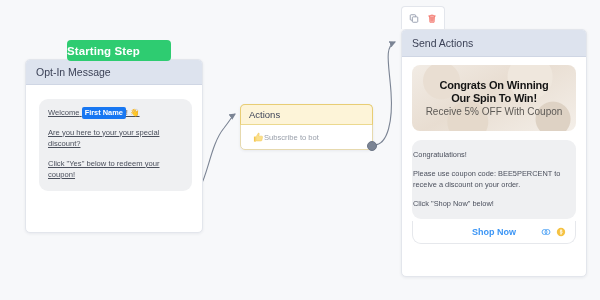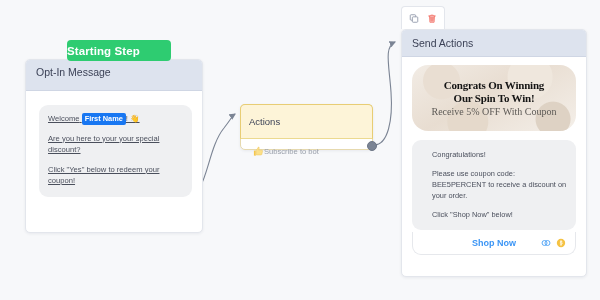--- a/index.html
+++ b/index.html
@@ -30,21 +30,21 @@
   .node {
     position: absolute;
     background: #ffffff;
     border: 1px solid #e3e6ec;
     border-radius: 5px;
     box-shadow: 0 1px 3px rgba(30,40,70,.07);
     z-index: 6;
   }
   .node-head {
     font-size: 10.5px; color: #3c4257;
-    padding: 6px 9px 12px 10px;
+    padding: 6px 9px 6px 10px;
     border-bottom: 1px solid #dfe3ea;
     border-radius: 4px 4px 0 0;
   }
 
   
   #optin { left: 25px; top: 59px; width: 178px; height: 174px; }
   #optin .node-head { background: #dde3ee; border-bottom-color: #cfd6e4; }
 
   
   .bubble {
@@ -71,58 +71,58 @@
     position: absolute; width: 10px; height: 10px; border-radius: 50%;
     background: #7b8494; border: 1px solid #6d7686;
   }
 
   
   #actions { left: 240px; top: 104px; width: 133px; height: 46px; border-color: #e6d9ae; }
   #actions .node-head {
     background: #fdf4d8; border-bottom-color: #ecd98f;
     border-top: 1px solid #e8cd74; border-left: 1px solid #e8cd74; border-right: 1px solid #e8cd74;
     margin: -1px -1px 0 -1px; border-radius: 5px 5px 0 0;
-    font-size: 9.5px; color: #3c4257; padding: 11px 8px;
+    font-size: 9.5px; color: #3c4257; padding: 4px 8px;
   }
   .action-row { display: flex; align-items: center; padding: 7px 8px 0 12px; }
   .action-row .lbl { font-size: 7.6px; color: #9aa0ab; }
 
   
   #sendmsg { left: 401px; top: 29px; width: 186px; height: 248px; }
   #sendmsg .node-head { background: #dde3ee; border-bottom-color: #cfd6e4; padding: 7px 10px; }
   .tool-strip {
     position: absolute; left: 401px; top: 6px;
     width: 44px; height: 23px;
     background: #fff; border: 1px solid #e3e6ec; border-bottom: none;
     border-radius: 4px 4px 0 0;
     display: flex; align-items: center; gap: 8px; padding: 0 7px;
     z-index: 7;
   }
   .tool-strip .tbtn { width: 11px; height: 11px; display: block; }
 
   
-  .coupon-card { margin: 8px 10px 0 10px; border-radius: 16px; overflow: hidden; background: #fff; font-family: Liberation Serif, serif; }
+  .coupon-card { margin: 8px 10px 0 10px; border-radius: 8px; overflow: hidden; background: #fff; }
   .coupon-img {
     position: relative; height: 66px;
     background:
       radial-gradient(circle at 18% 24%, #e9ded2 0 18px, transparent 19px),
       radial-gradient(circle at 72% 18%, #efe7dd 0 22px, transparent 23px),
       radial-gradient(circle at 34% 86%, #e5d9cb 0 20px, transparent 21px),
       radial-gradient(circle at 86% 82%, #ded2c4 0 17px, transparent 18px),
       linear-gradient(150deg, #f2ece5 0%, #e8ddd1 45%, #f4efe9 100%);
     display: flex; flex-direction: column; align-items: center; justify-content: center;
     text-align: center;
   }
   .coupon-img .l1 { font-size: 11px; font-weight: bold; color: #141414; line-height: 12.5px; letter-spacing: -.2px; }
   .coupon-img .l2 { font-size: 10px; color: #5d5a56; line-height: 11px; margin-top: 2px; }
 
   
   .r-bubble {
     margin: 9px 10px 0 10px;
-    background: #eff0f2; border-radius: 9px; padding: 9px 9px 10px 20px;
+    background: #eff0f2; border-radius: 9px; padding: 9px 9px 10px 1px;
   }
   .r-bubble p { font-size: 7.4px; color: #4a4f5c; line-height: 11px; margin-bottom: 8px; }
   .r-bubble p:last-child { margin-bottom: 0; }
   .r-reply {
     margin: 2px 10px 0 10px; background: #fff;
     border: 1px solid #e6e8ec; border-top: none; border-radius: 0 0 9px 9px;
     height: 23px; display: flex; align-items: center; justify-content: center;
     position: relative;
   }
   .r-reply .txt { color: #3b95f5; font-size: 9px; font-weight: bold; }

